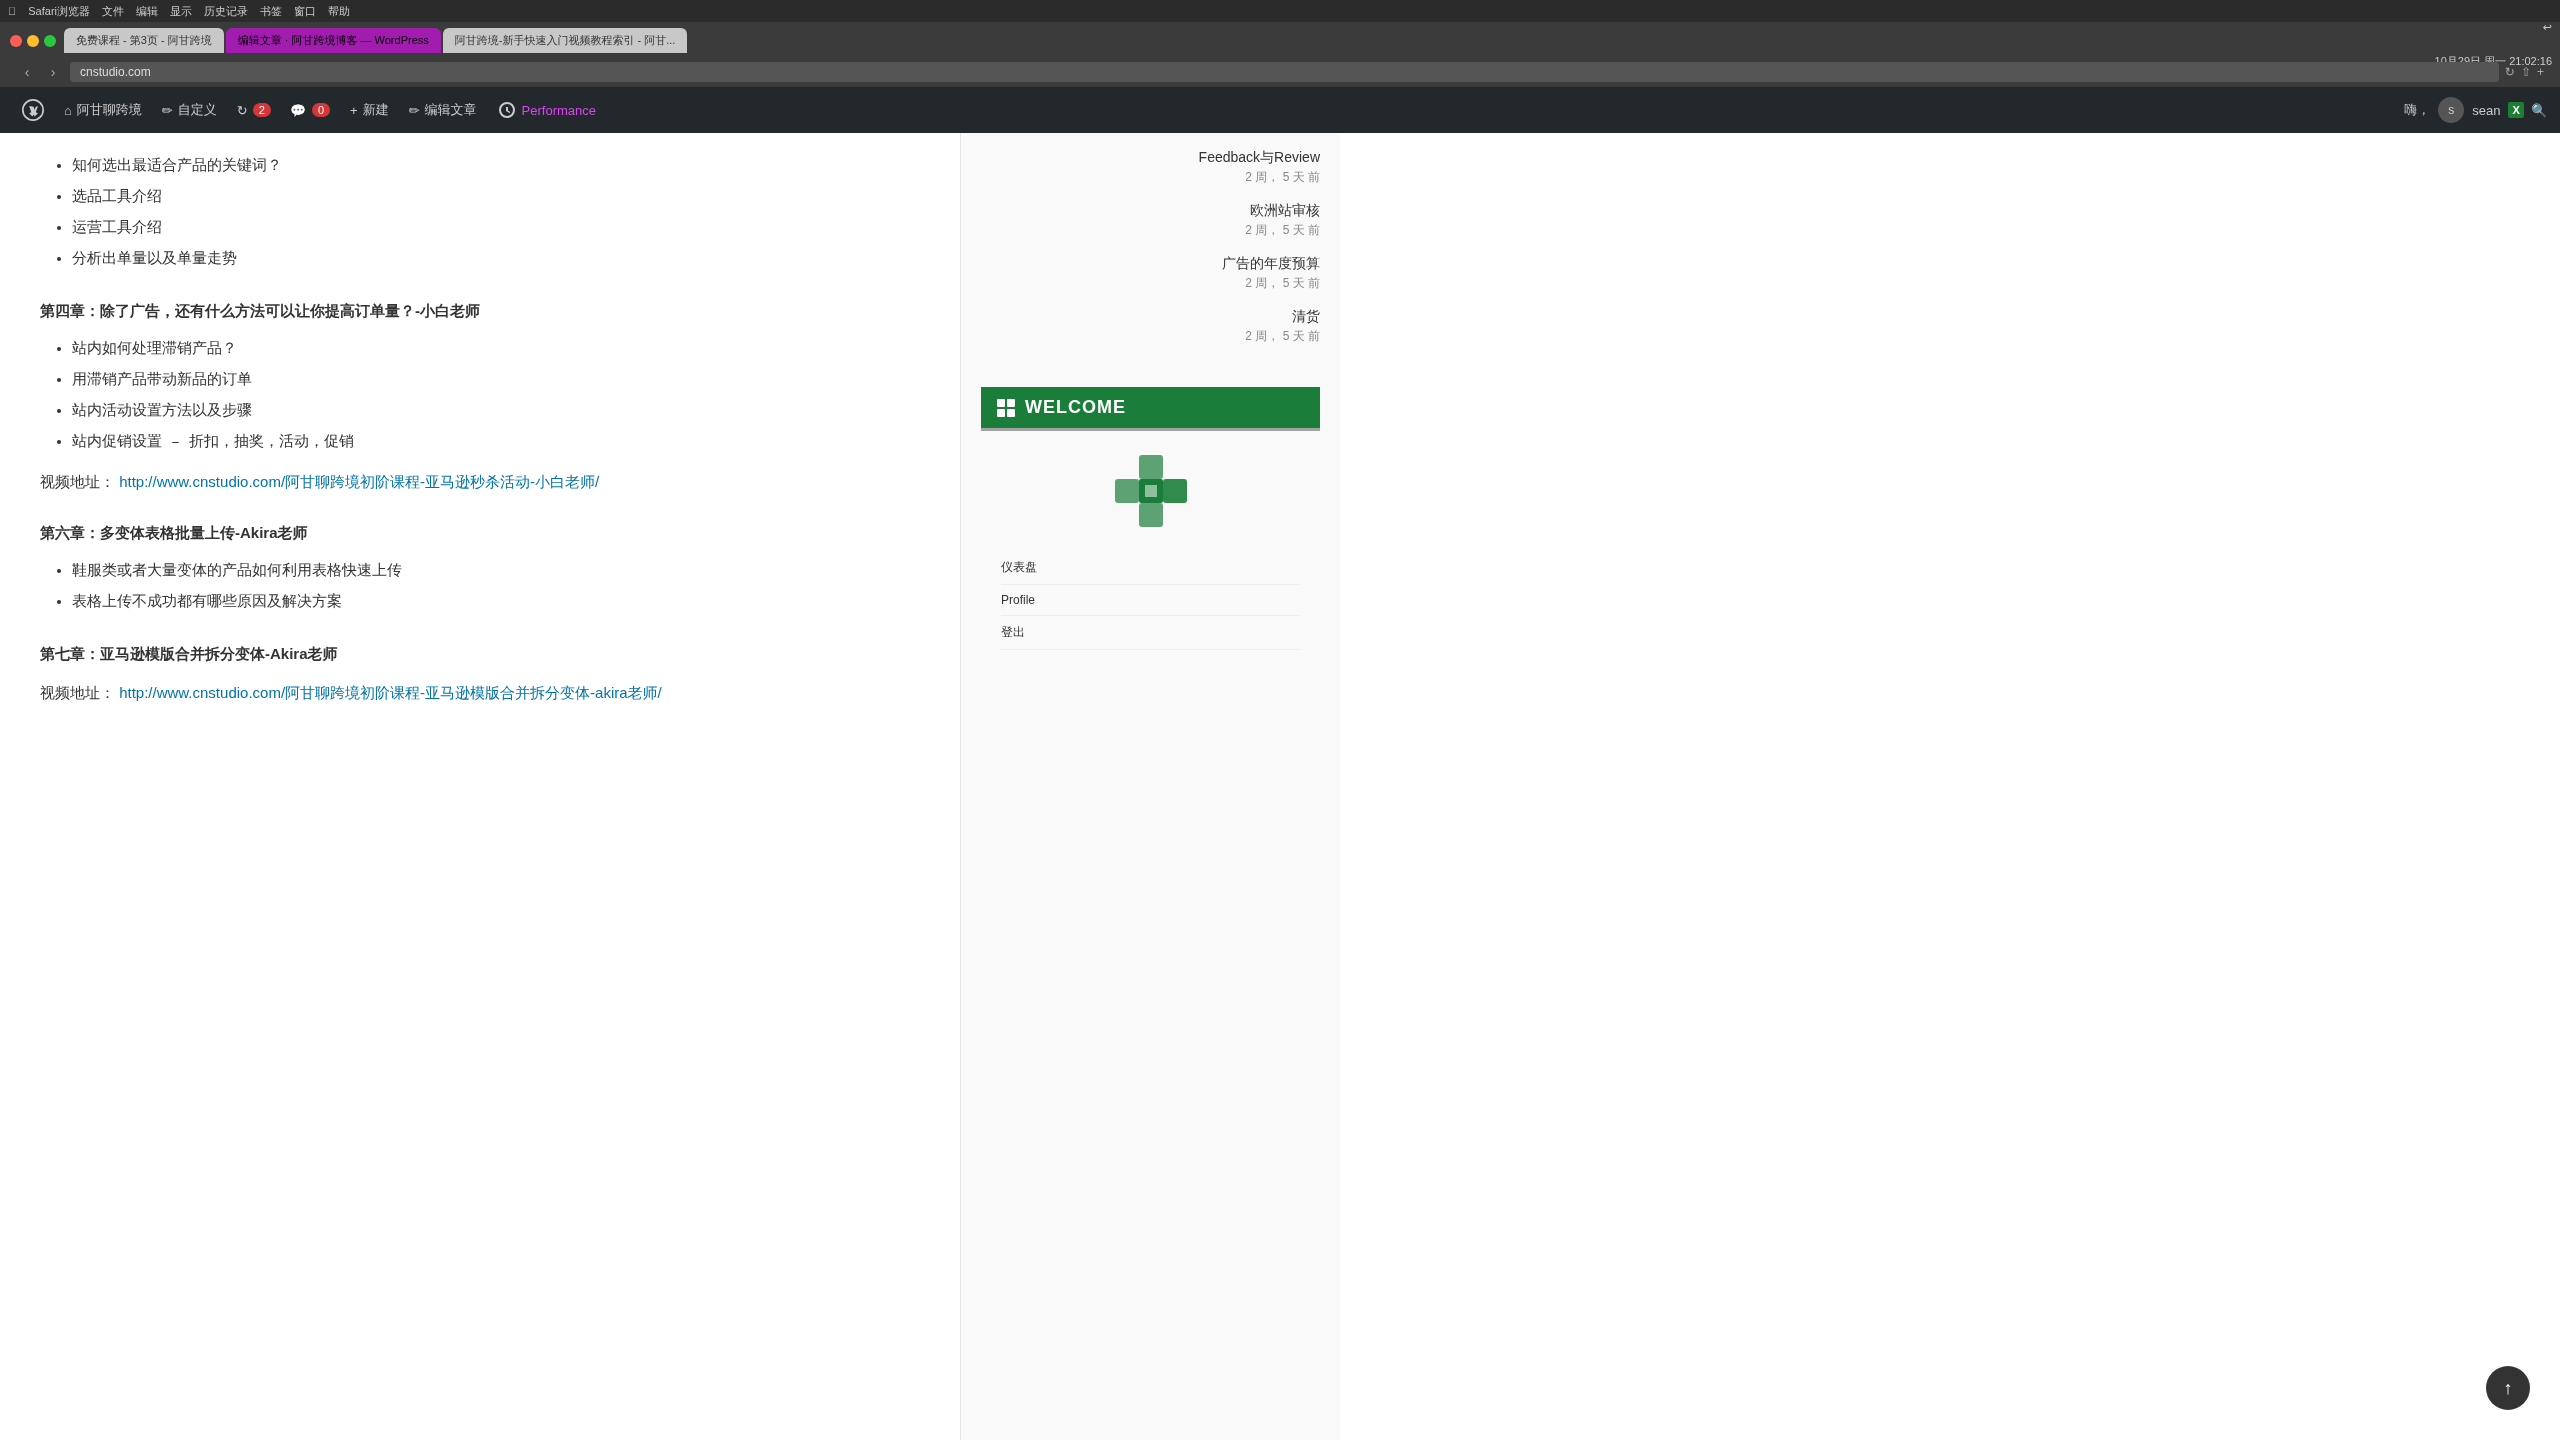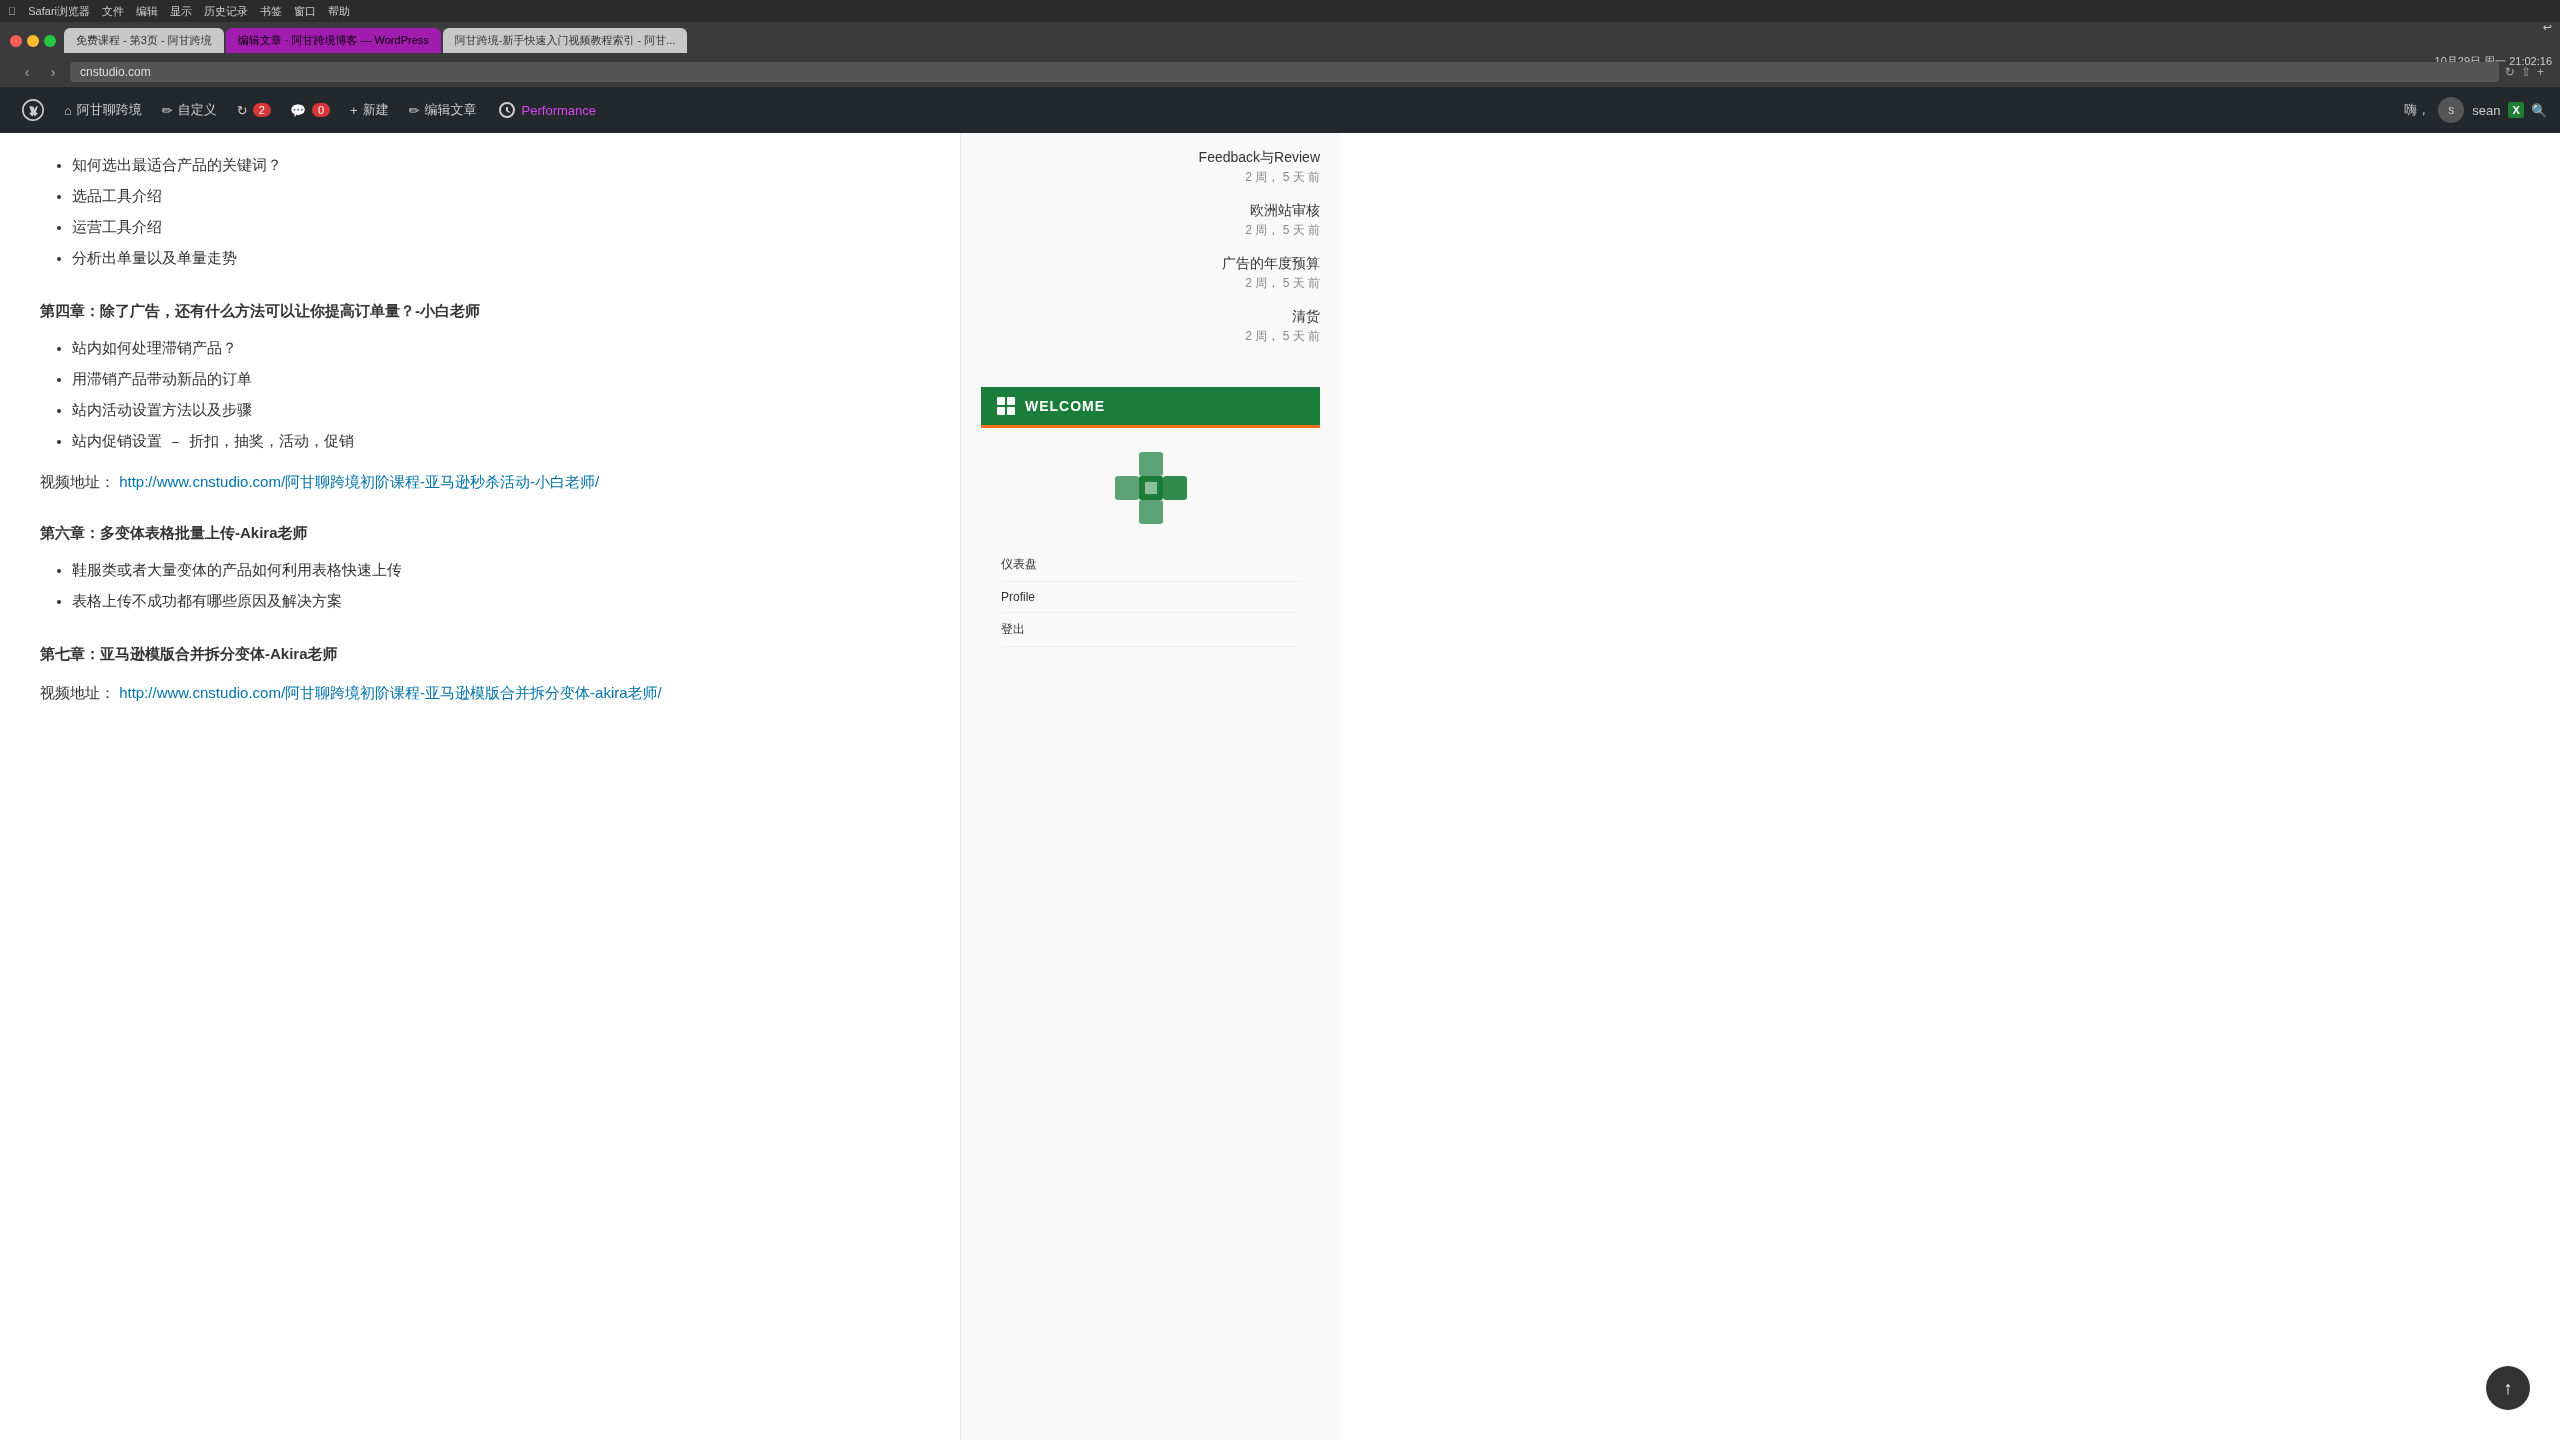--- a/index.html
+++ b/index.html
@@ -125,24 +125,24 @@
       margin: 10px 20px 16px;
     }
 
     .welcome-header {
       background: #1a7e3a;
       color: #fff;
       padding: 10px 16px;
       display: flex;
       align-items: center;
       gap: 10px;
-      font-size: 14px;
+      font-size: 18px;
       font-weight: 600;
       letter-spacing: 1px;
-      border-bottom: 3px solid #f97316;
+      border-bottom: 3px solid #a3a3a3;
     }
 
     .welcome-icon-grid {
       display: grid;
       grid-template-columns: 1fr 1fr;
       grid-template-rows: 1fr 1fr;
       width: 18px;
       height: 18px;
       gap: 2px;
     }

